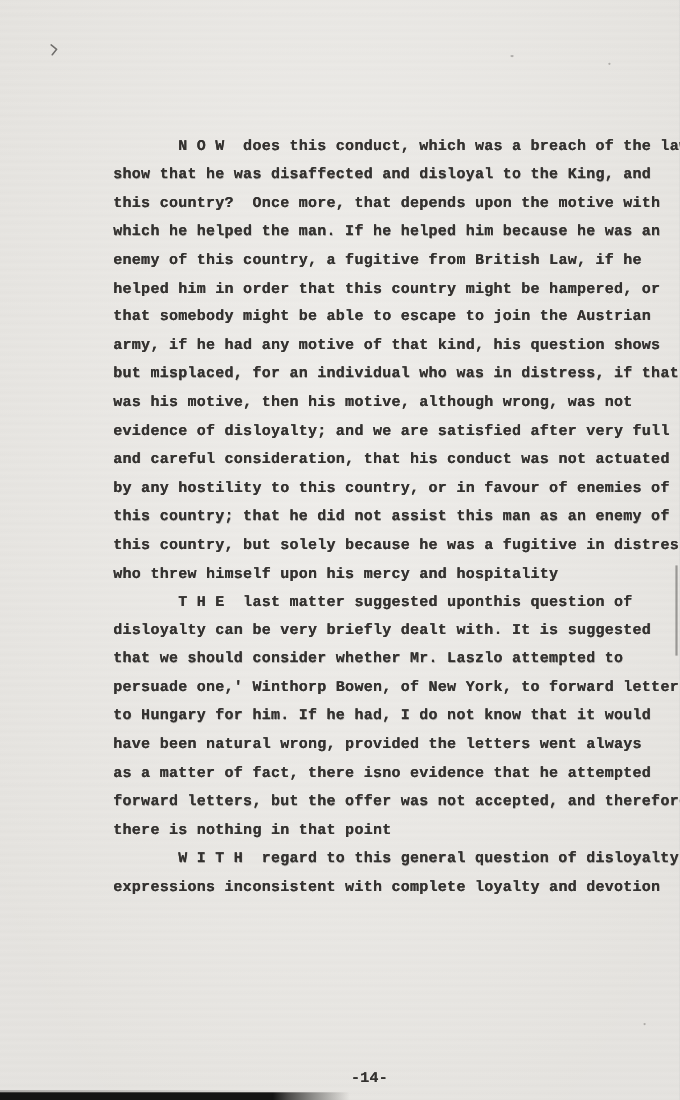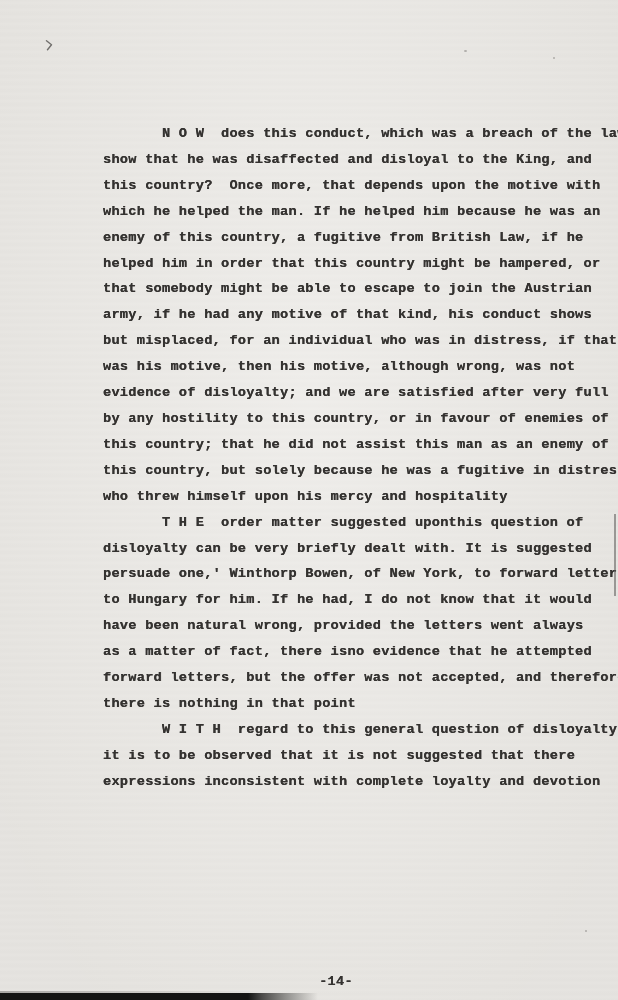--- a/index.html
+++ b/index.html
@@ -106,38 +106,39 @@
   </span>
 
   <div class="text-block">
       <div class="text-line indent">N O W  does this conduct, which was a breach of the law,</div>
       <div class="text-line">show that he was disaffected and disloyal to the King, and</div>
       <div class="text-line">this country?  Once more, that depends upon the motive with</div>
       <div class="text-line">which he helped the man. If he helped him because he was an</div>
       <div class="text-line">enemy of this country, a fugitive from British Law, if he</div>
       <div class="text-line">helped him in order that this country might be hampered, or</div>
       <div class="text-line">that somebody might be able to escape to join the Austrian</div>
-      <div class="text-line">army, if he had any motive of that kind, his conduct shows</div>
+      <div class="text-line">army, if he had any motive of that kind, his question shows</div>
       <div class="text-line">but misplaced, for an individual who was in distress, if that</div>
       <div class="text-line">was his motive, then his motive, although wrong, was not</div>
       <div class="text-line">evidence of disloyalty; and we are satisfied after very full</div>
+      <div class="text-line">and careful consideration, that his conduct was not actuated</div>
       <div class="text-line">by any hostility to this country, or in favour of enemies of</div>
       <div class="text-line">this country; that he did not assist this man as an enemy of</div>
       <div class="text-line">this country, but solely because he was a fugitive in distress</div>
       <div class="text-line">who threw himself upon his mercy and hospitality</div>
-      <div class="text-line indent">T H E  order matter suggested uponthis question of</div>
+      <div class="text-line indent">T H E  last matter suggested uponthis question of</div>
       <div class="text-line">disloyalty can be very briefly dealt with. It is suggested</div>
+      <div class="text-line">that we should consider whether Mr. Laszlo attempted to</div>
       <div class="text-line">persuade one,' Winthorp Bowen, of New York, to forward letters</div>
       <div class="text-line">to Hungary for him. If he had, I do not know that it would</div>
       <div class="text-line">have been natural wrong, provided the letters went always</div>
       <div class="text-line">as a matter of fact, there isno evidence that he attempted</div>
       <div class="text-line">forward letters, but the offer was not accepted, and therefore</div>
       <div class="text-line">there is nothing in that point</div>
       <div class="text-line indent">W I T H  regard to this general question of disloyalty,</div>
-      <div class="text-line">it is to be observed that it is not suggested that there</div>
       <div class="text-line">expressions inconsistent with complete loyalty and devotion</div>
     </div>
 
   <div class="page-number">-14-</div>
 
   <div class="scan-strip-shadow"></div>
   <div class="scan-strip"></div>
   <div class="edge-line"></div>
   <div class="speck s1"></div>
   <div class="speck s2"></div>

